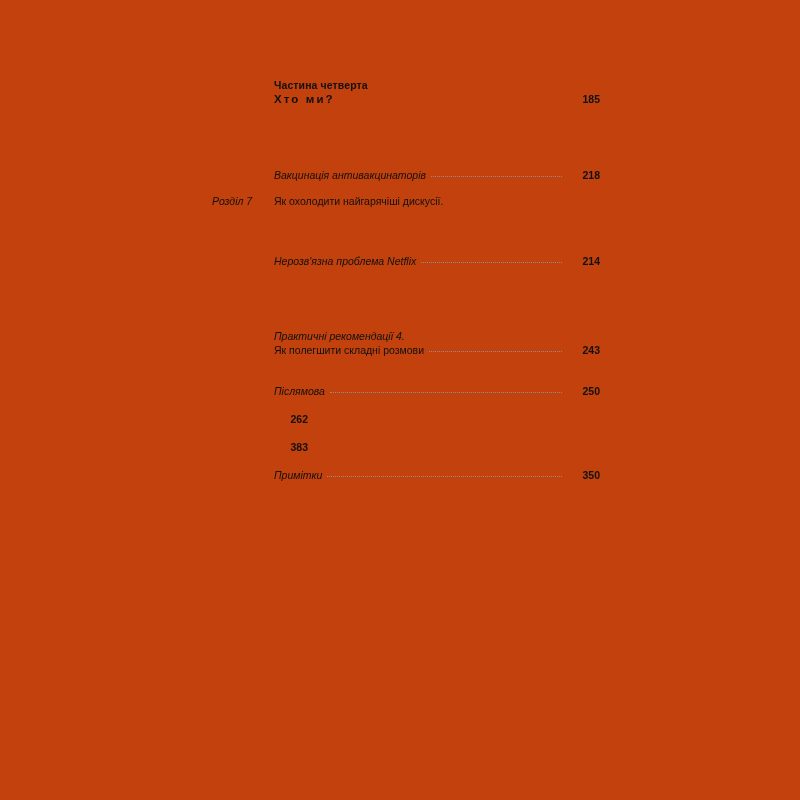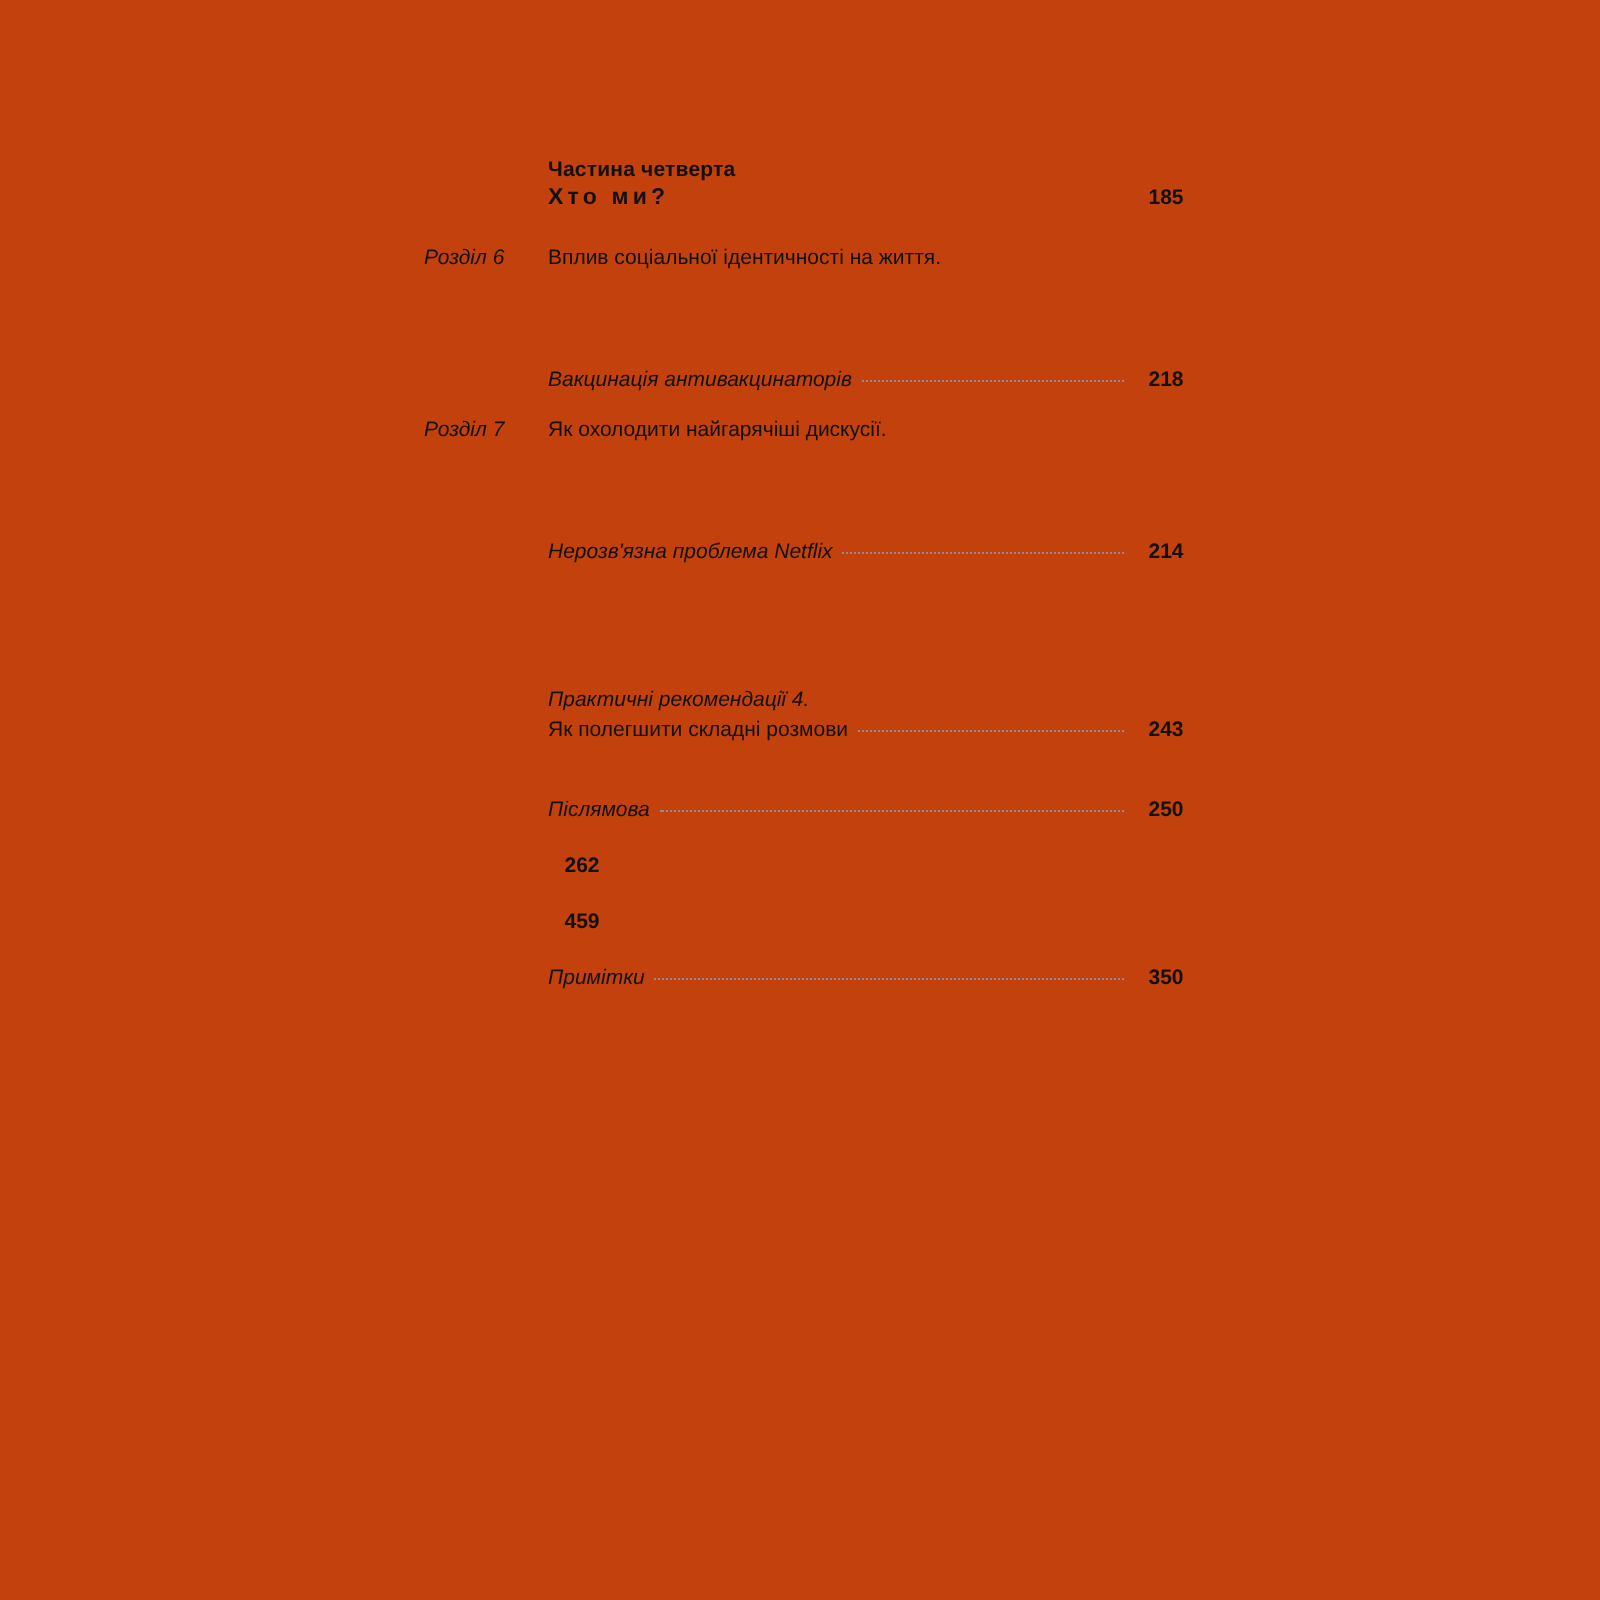--- a/index.html
+++ b/index.html
@@ -70,21 +70,21 @@
     position: relative;
     top: -2px;
     border-bottom: 1.1px dotted #8d8d8d;
     height: 0;
     min-width: 6px;
   }
 
   .page-col {
     width: 34px;
     flex: 0 0 34px;
-    text-align: center;
+    text-align: right;
     font-size: 10.5px;
     font-weight: bold;
     color: #111111;
     white-space: nowrap;
   }
 
   
   .part-label {
     font-size: 10.5px;
     font-weight: bold;
@@ -145,69 +145,61 @@
         <div class="label-col"></div>
         <div class="text-col">
           <span class="title part-title">Хто ми?</span>
           <span class="leader"></span>
         </div>
         <div class="page-col">185</div>
       </div>
     </div>
 
     <div class="block-chapter">
-      <div class="row no-leader">
-        <div class="label-col">Розділ 6</div>
-        <div class="text-col">
-          <span class="title">Вплив соціальної ідентичності на життя.</span>
+      <div class="row">
+        <div class="label-col"></div>
+        <div class="text-col">
+          <span class="title sub-italic">Вакцинація антивакцинаторів</span>
+          <span class="leader"></span>
+        </div>
+        <div class="page-col">218</div>
+      </div>
+    </div>
+
+    <div class="block-chapter">
+      <div class="row no-leader">
+        <div class="label-col">Розділ 7</div>
+        <div class="text-col">
+          <span class="title">Як охолодити найгарячіші дискусії.</span>
           <span class="leader"></span>
         </div>
         <div class="page-col"></div>
       </div>
       <div class="row">
         <div class="label-col"></div>
         <div class="text-col">
-          <span class="title sub-italic">Вакцинація антивакцинаторів</span>
-          <span class="leader"></span>
-        </div>
-        <div class="page-col">218</div>
-      </div>
-    </div>
-
-    <div class="block-chapter">
-      <div class="row no-leader">
-        <div class="label-col">Розділ 7</div>
-        <div class="text-col">
-          <span class="title">Як охолодити найгарячіші дискусії.</span>
+          <span class="title sub-italic">Нерозв'язна проблема Netflix</span>
+          <span class="leader"></span>
+        </div>
+        <div class="page-col">214</div>
+      </div>
+    </div>
+
+    <div class="block-practice">
+      <div class="row no-leader">
+        <div class="label-col"></div>
+        <div class="text-col">
+          <span class="title sub-italic">Практичні рекомендації 4.</span>
           <span class="leader"></span>
         </div>
         <div class="page-col"></div>
       </div>
       <div class="row">
         <div class="label-col"></div>
         <div class="text-col">
-          <span class="title sub-italic">Нерозв'язна проблема Netflix</span>
-          <span class="leader"></span>
-        </div>
-        <div class="page-col">214</div>
-      </div>
-    </div>
-
-    <div class="block-practice">
-      <div class="row no-leader">
-        <div class="label-col"></div>
-        <div class="text-col">
-          <span class="title sub-italic">Практичні рекомендації 4.</span>
-          <span class="leader"></span>
-        </div>
-        <div class="page-col"></div>
-      </div>
-      <div class="row">
-        <div class="label-col"></div>
-        <div class="text-col">
           <span class="title">Як полегшити складні розмови</span>
           <span class="leader"></span>
         </div>
         <div class="page-col">243</div>
       </div>
     </div>
 
     <div class="back-matter">
       <div class="row">
         <div class="label-col"></div>
@@ -216,21 +208,21 @@
           <span class="leader"></span>
         </div>
         <div class="page-col">250</div>
       </div>
       <div class="row">
         <div class="label-col"></div>
         <div class="page-col">262</div>
       </div>
       <div class="row">
         <div class="label-col"></div>
-        <div class="page-col">459</div>
+        <div class="page-col">383</div>
       </div>
       <div class="row">
         <div class="label-col"></div>
         <div class="text-col">
           <span class="title">Примітки</span>
           <span class="leader"></span>
         </div>
         <div class="page-col">350</div>
       </div>
     </div>

